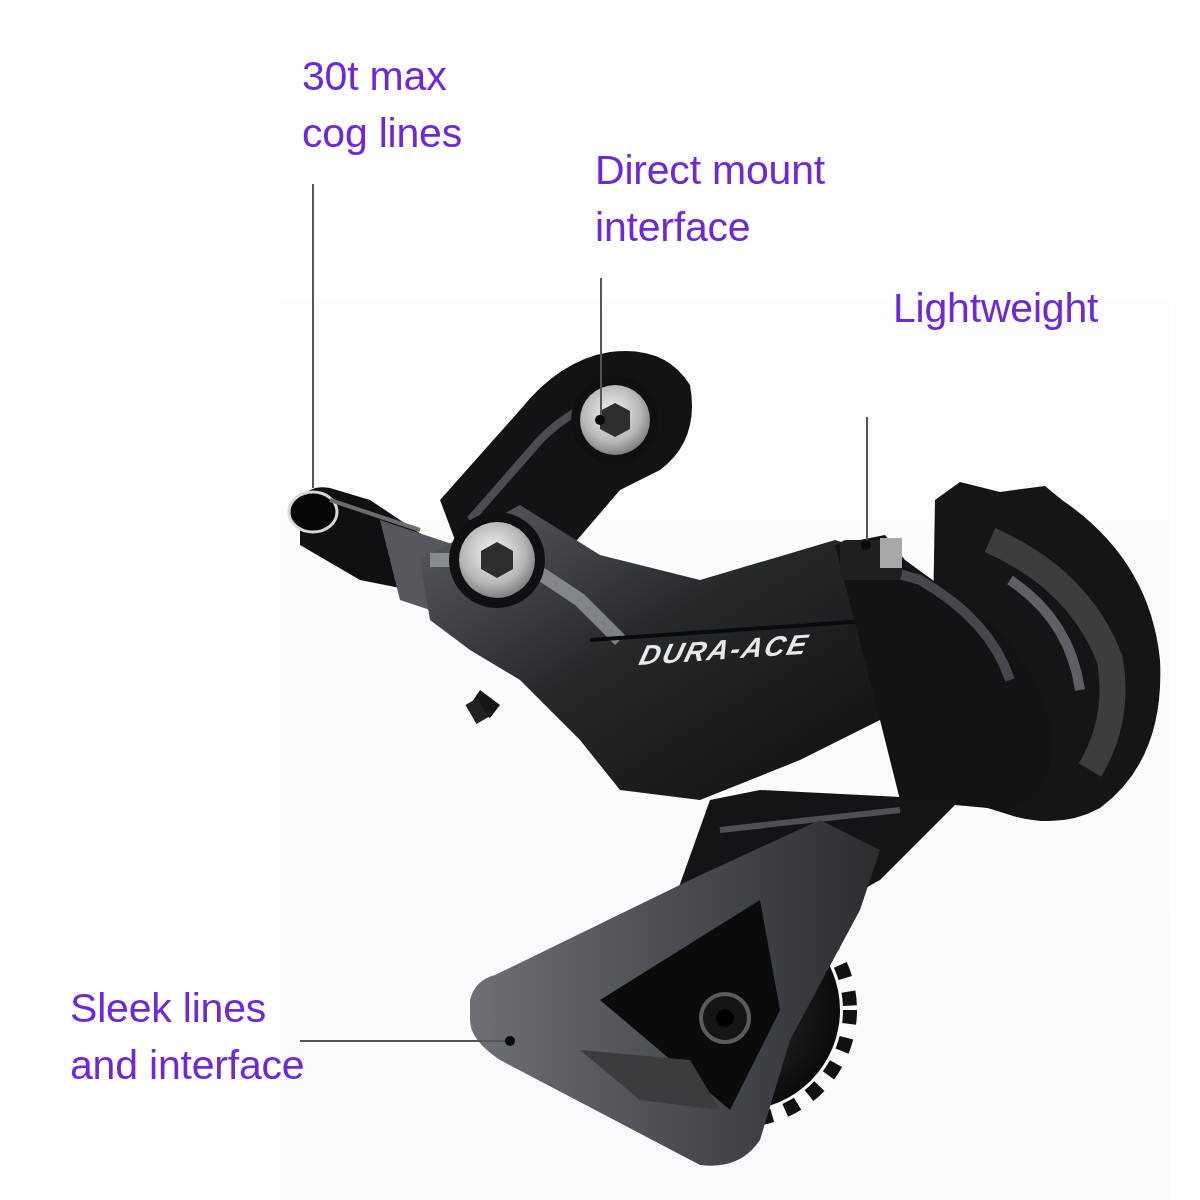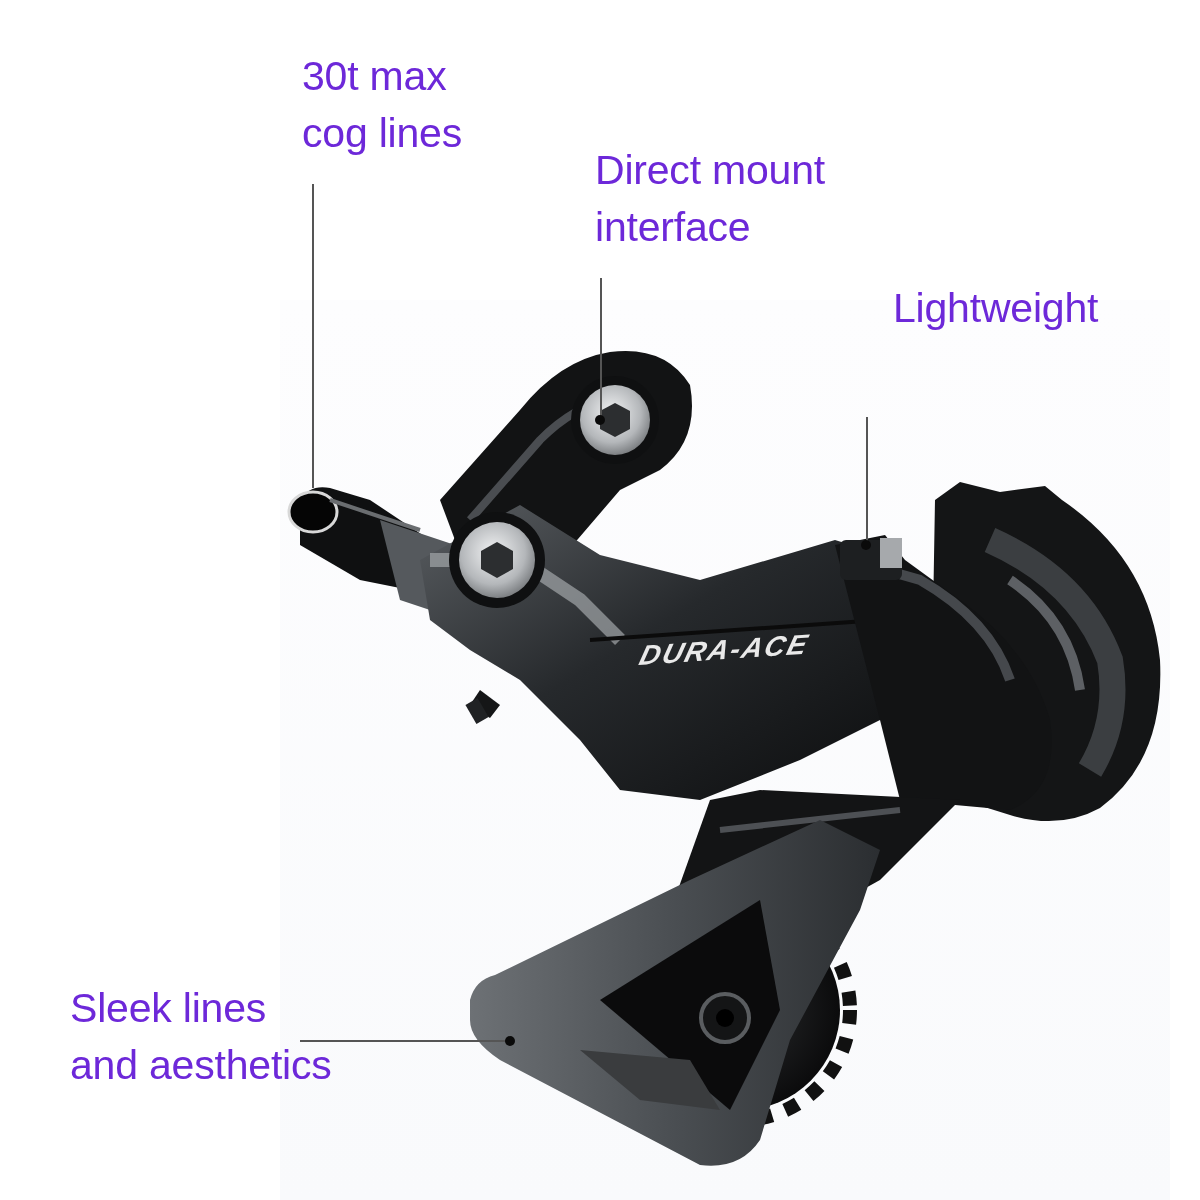--- a/index.html
+++ b/index.html
@@ -128,17 +128,17 @@
   <div class="dot" style="left:595px; top:415px;"></div>
 
   <div class="callout-text" style="left:853px; top:280px;margin-left:40px;">
     <span>Lightweight</span>
   </div>
   <div class="leader v" style="left:866px; top:417px; height:128px;"></div>
   <div class="dot" style="left:861px; top:540px;"></div>
 
   <div class="callout-text" style="left:34px; top:980px;margin-left:36px;">
     <span>Sleek lines</span>
-    <span>and aesthetics</span>
+    <span>and interface</span>
   </div>
   <div class="leader h" style="left:300px; top:1040px; width:210px;"></div>
   <div class="dot" style="left:505px; top:1036px;"></div>
 </div>
 
 </body></html>

